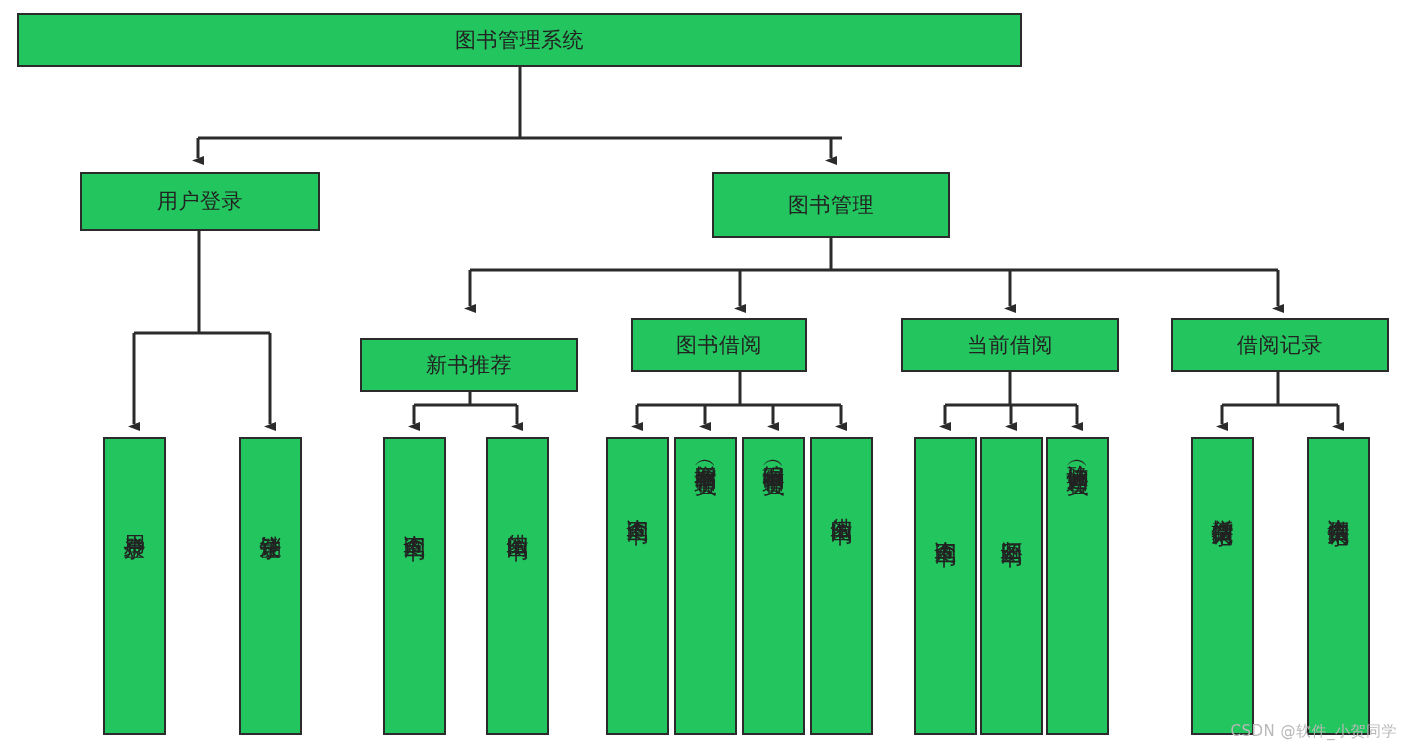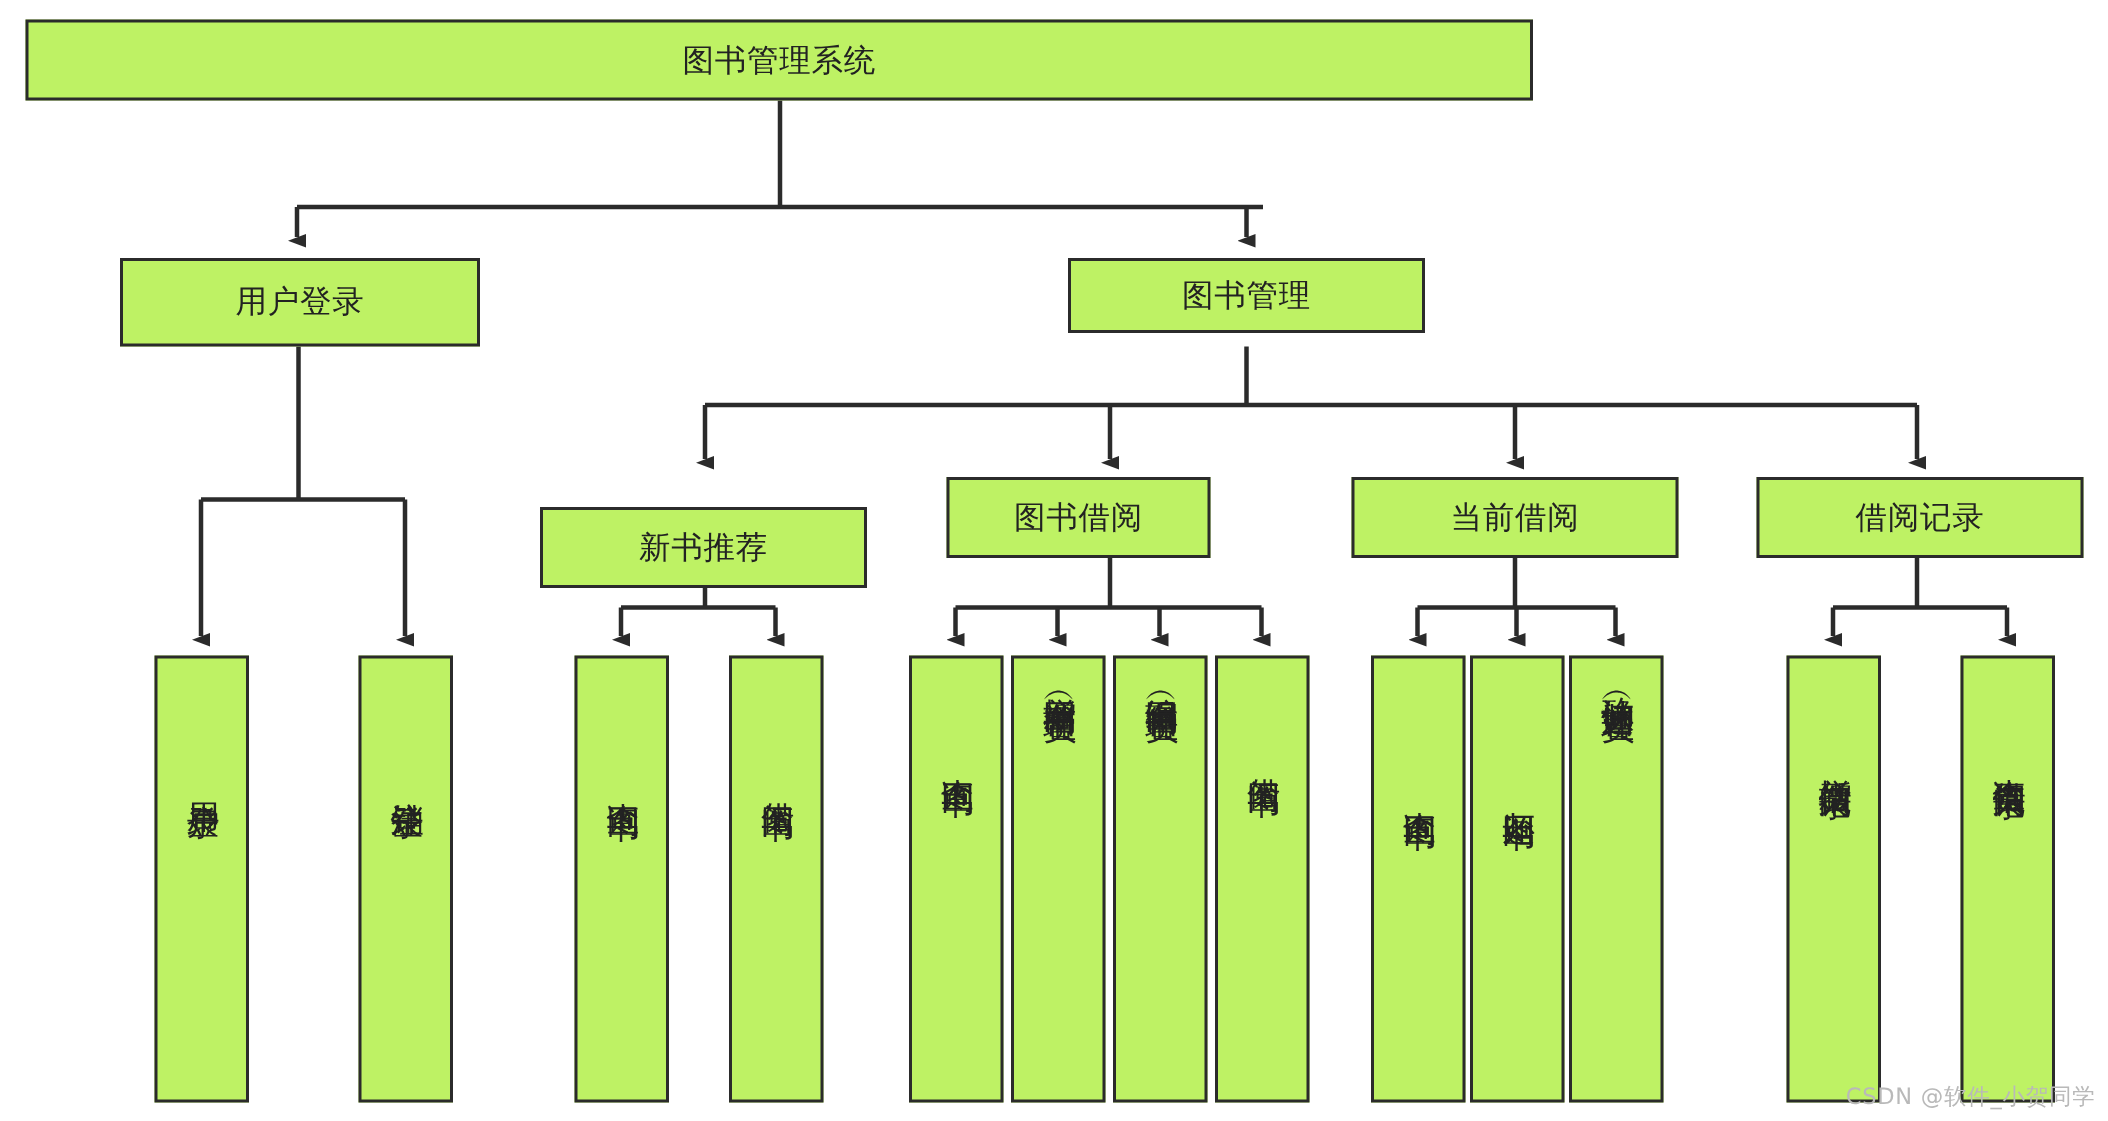--- a/index.html
+++ b/index.html
@@ -21,21 +21,21 @@
   #diagram-svg {
     position: absolute;
     left: 0;
     top: 0;
     width: 1405px;
     height: 747px;
   }
   .node {
     position: absolute;
     box-sizing: border-box;
-    background: #bef264;
+    background: #22c55e;
     border: 2px solid #2b2b2b;
     display: flex;
     align-items: center;
     justify-content: center;
     color: #222222;
   }
   .node.horizontal .node-label {
     writing-mode: horizontal-tb;
     font-size: 21px;
     line-height: 1.15;
@@ -133,21 +133,21 @@
     </g>
   </svg>
 
   <div class="node horizontal" style="left:17px; top:13px; width:1005px; height:54px;">
     <span class="node-label">图书管理系统</span>
   </div>
 
   <div class="node horizontal" style="left:80px; top:172px; width:240px; height:59px;">
     <span class="node-label">用户登录</span>
   </div>
-  <div class="node horizontal" style="left:712px; top:172px; width:238px; height:50px;">
+  <div class="node horizontal" style="left:712px; top:172px; width:238px; height:66px;">
     <span class="node-label">图书管理</span>
   </div>
 
   <div class="node horizontal" style="left:360px; top:318px; width:218px; height:54px;margin-top:20px;">
     <span class="node-label">新书推荐</span>
   </div>
   <div class="node horizontal" style="left:631px; top:318px; width:176px; height:54px;">
     <span class="node-label">图书借阅</span>
   </div>
   <div class="node horizontal" style="left:901px; top:318px; width:218px; height:54px;">

